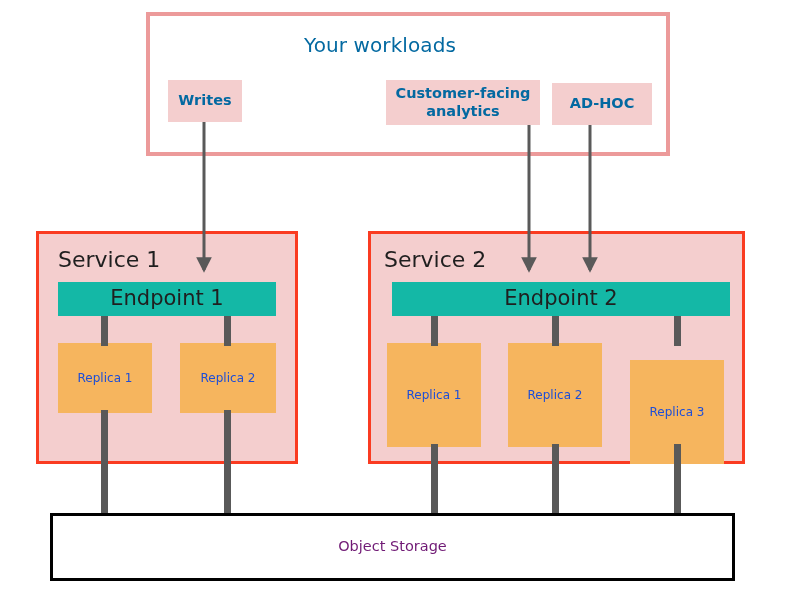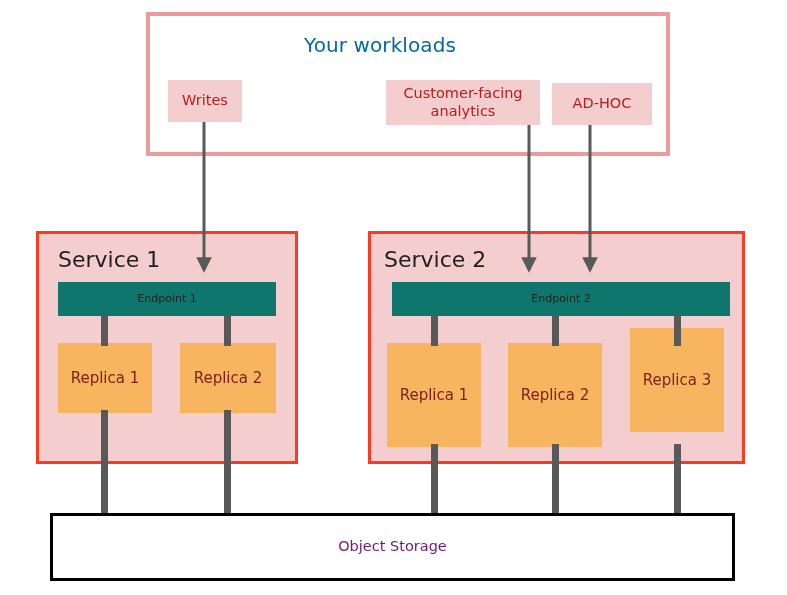--- a/index.html
+++ b/index.html
@@ -56,22 +56,23 @@
     font-size: 20px;
     color: #0369a1;
     letter-spacing: 0.1px;
   }
 
   
   .chip {
     background: #F4CECE;
     border: 0;
     font-size: 14.5px;
-    color: #b91c1c;
+    color: #0369a1;
     padding: 16px 6px;
+    font-weight: bold;
   }
   .chip-writes   { left: 168px; top: 80px;  width: 74px;  height: 42px; }
   .chip-cfa      { left: 386px; top: 80px;  width: 154px; height: 45px; }
   .chip-adhoc    { left: 552px; top: 83px;  width: 100px;  height: 42px; }
 
   
   .service-box {
     background: #F4CECE;
     border: 3px solid #FA3B21;
     align-items: flex-start;
@@ -84,41 +85,41 @@
     position: absolute;
     font-size: 22px;
     color: #1f1f1f;
     white-space: nowrap;
   }
   .service-1-label { left: 58px;  top: 247px; }
   .service-2-label { left: 384px; top: 247px; }
 
   
   .endpoint {
-    background: #0f766e;
-    font-size: 11px;
+    background: #14b8a6;
+    font-size: 21px;
     color: #1f1f1f;
   }
   .endpoint-1 { left: 58px;  top: 282px; width: 218px; height: 34px; }
   .endpoint-2 { left: 392px; top: 282px; width: 338px; height: 34px; }
 
   
   .replica {
     background: #F7B köpa;
     background: #F7B25C;
     background: #F6B55E;
-    font-size: 15px;
-    color: #7f1d1d;
+    font-size: 12px;
+    color: #1d4ed8;
   }
   .replica-s1-1 { left: 58px;  top: 343px; width: 94px; height: 70px; }
   .replica-s1-2 { left: 180px; top: 343px; width: 96px; height: 70px; }
 
   .replica-s2-1 { left: 387px; top: 343px; width: 94px; height: 104px; }
   .replica-s2-2 { left: 508px; top: 343px; width: 94px; height: 104px; }
-  .replica-s2-3 { left: 630px; top: 328px; width: 94px; height: 104px; }
+  .replica-s2-3 { left: 630px; top: 360px; width: 94px; height: 104px; }
 
   
   .object-storage {
     left: 50px;
     top: 513px;
     width: 685px;
     height: 68px;
     border: 3px solid #000000;
     background: #ffffff;
     font-size: 14.5px;

